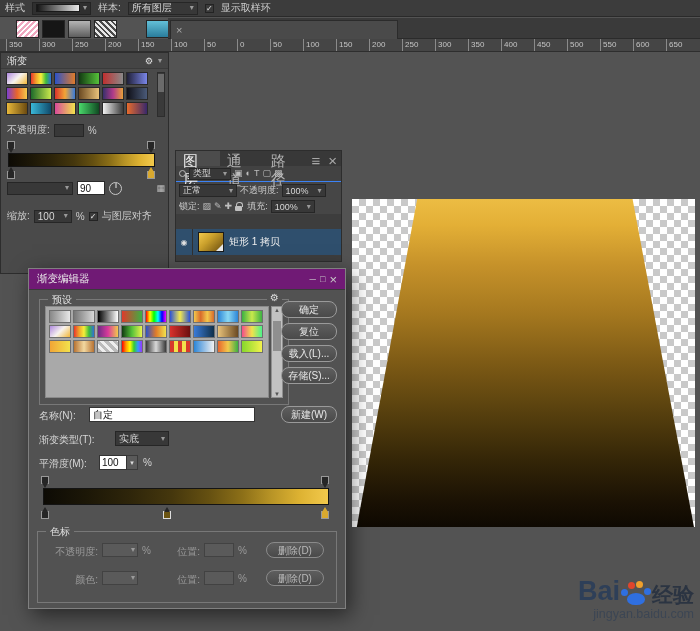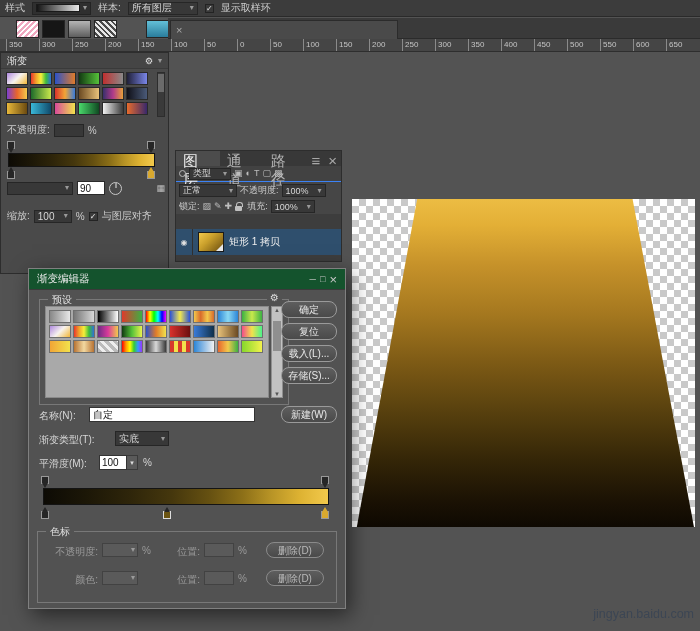--- a/index.html
+++ b/index.html
@@ -94,21 +94,21 @@
     display:flex; align-items:center; }
   #layer-row .eye-cell { width:17px; height:26px; border-right:1px solid #303030; display:flex;
     align-items:center; justify-content:center; color:#e0e0e0; font-size:8px; flex:none; }
   #layer-thumb { width:26px; height:20px; margin:0 5px; border:1px solid #1a1a1a; position:relative; flex:none; }
   #layer-thumb::after { content:""; position:absolute; right:0; bottom:0;
     border-left:7px solid transparent; border-bottom:7px solid #e8e8e8; }
 
   
   #dlg { left:28px; top:268px; width:318px; height:341px; background:#525252;
     border:1px solid #808080; box-shadow:4px 6px 20px rgba(0,0,0,0.55); z-index:10; }
-  #dlg-title { height:21px; background:#14532d; border-bottom:1px solid #3a3a3a; display:flex;
+  #dlg-title { height:21px; background:#701a75; border-bottom:1px solid #3a3a3a; display:flex;
     align-items:center; padding:0 8px; font-size:10.5px; color:#ececec; gap:4px;justify-content:center; }
   #dlg-title .sp { flex:1; }
   .win-btn { color:#c8c8c8; font-size:9px; line-height:1; }
   .win-btn.x { font-size:13px; }
   .groupbox { position:absolute; border:1px solid #787878; }
   .groupbox > .gb-label { position:absolute; top:-7px; left:8px; background:#525252; padding:0 4px;
     font-size:10px; color:#e0e0e0; }
   .groupbox > .gb-gear { position:absolute; top:-8px; right:6px; background:#525252; padding:0 3px;
     font-size:10px; color:#dcdcdc; }
   #preset-area { position:absolute; left:5px; top:6px; width:224px; height:92px; background:#a9a9a9;
@@ -430,16 +430,27 @@
         <span class="arrow">▾</span>
       </div>
       <span class="dlg-label dim" style="left:130px;top:41px;width:32px;text-align:right">位置:</span>
       <div class="gray-box" style="left:166px;top:39px;width:30px"></div>
       <span class="dlg-label dim" style="left:200px;top:41px">%</span>
       <button class="ps-btn" style="left:228px;top:38px;width:58px;height:16px;color:#b8b8b8;border-color:#8a8a8a">删除(D)</button>
     </div>
   </div>
 
   <div id="watermark" class="abs">
+    <div id="brand">
+      <span class="bai">Bai</span>
+      <span class="paw">
+        <span class="toe t1"></span>
+          <span class="toe t2"></span>
+          <span class="toe t3"></span>
+          <span class="toe t4"></span>
+        <span class="pad"></span>
+      </span>
+      <span class="jy">经验</span>
+    </div>
     <div id="wm-url">jingyan.baidu.com</div>
   </div>
 
 </div>
 
 </body></html>

